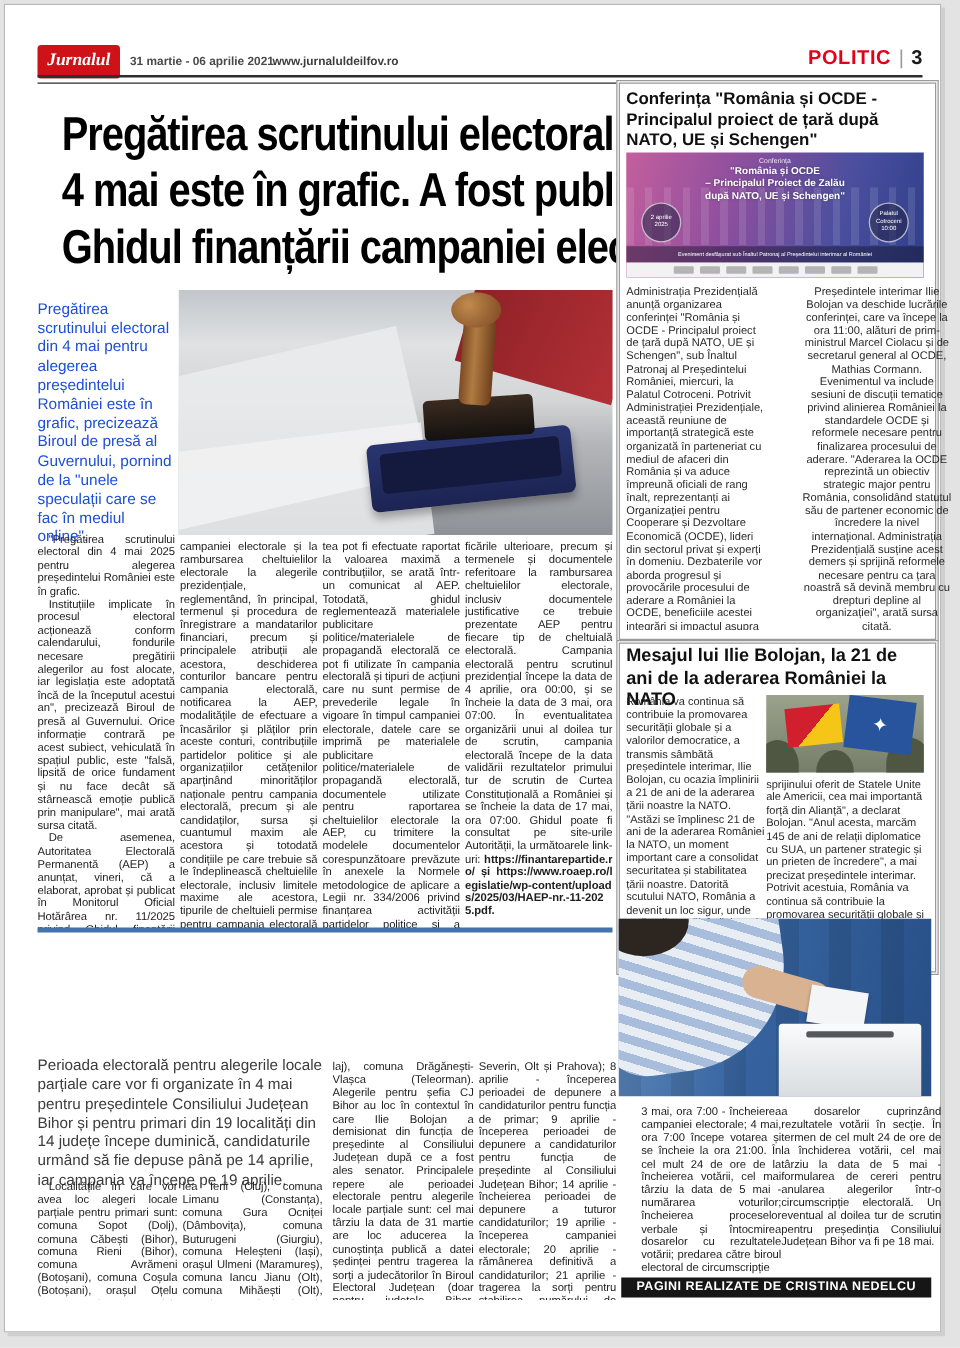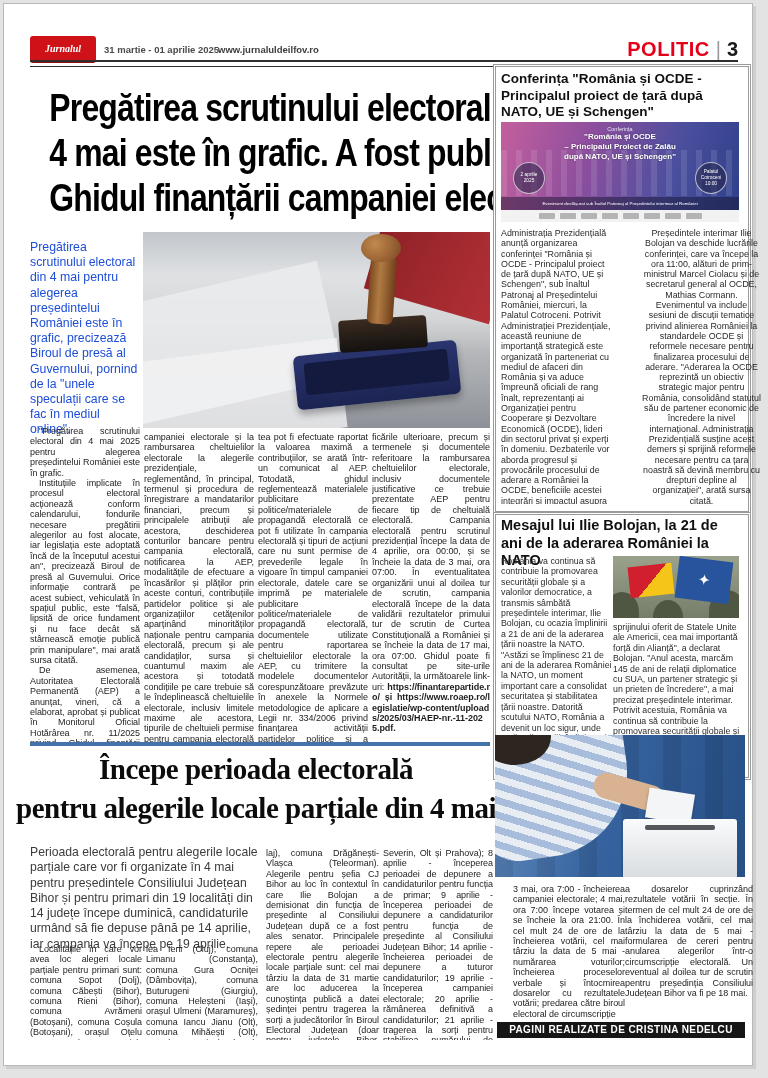--- a/index.html
+++ b/index.html
@@ -1,25 +1,25 @@
 <!DOCTYPE html>
 <html><head>
 <meta charset="utf-8">
 <style>
   html,body{margin:0;padding:0;background:#e3e3e3;}
   #canvas{position:relative;width:768px;height:1078px;overflow:hidden;font-family:"Liberation Sans",sans-serif;}
   .paper{position:absolute;left:3px;top:3px;width:748px;height:1061px;background:#fff;border:1px solid #b9b9b9;box-shadow:3px 3px 0 #cfcfcf;}
   .abs{position:absolute;}
   
   .logo{left:30px;top:36px;width:66px;height:25px;background:#cf1218;border-radius:3px;color:#fff;
-        font-family:"Liberation Serif",serif;font-weight:bold;font-style:italic;font-size:10px;
+        font-family:"Liberation Serif",serif;font-weight:bold;font-style:italic;font-size:14px;
         display:flex;align-items:center;justify-content:center;border-bottom:2px solid #8f0c10;}
   .dateline{left:104px;top:44px;font-size:9.5px;font-weight:bold;color:#4a4a4a;}
   .website{left:218px;top:44px;font-size:9.5px;font-weight:bold;color:#3d3d3d;}
-  .section-wrap{top:38px;right:30px;font-size:20px;font-weight:bold;color:#1a1a1a;display:flex;gap:6px;align-items:center;text-align:center;}
+  .section-wrap{top:38px;right:30px;font-size:16px;font-weight:bold;color:#1a1a1a;display:flex;gap:6px;align-items:center;text-align:center;}
   .section-label{color:#e50019;letter-spacing:.5px;}
   .sep{color:#9a9a9a;font-weight:normal;}
   .header-rule{left:30px;top:60px;width:708px;height:4px;border-top:2px solid #2e2e2e;border-bottom:1px solid #2e2e2e;}
   
   .main-headline{left:10px;top:86px;width:492px;text-align:center;color:#000;}
   .main-headline .hl{font-weight:bold;font-size:38px;line-height:45px;letter-spacing:-1px;white-space:nowrap;transform:scaleX(.84);transform-origin:50% 50%;}
   
   .article-intro{left:30px;top:240px;width:112px;font-size:12.3px;line-height:15.2px;color:#1d4ed8;}
   .bodycol{font-size:9px;line-height:10.4px;text-align:justify;color:#1d1d1d;letter-spacing:-.05px;}
   .bodycol p{margin:0;text-indent:9px;}
@@ -94,21 +94,21 @@
   .credit-bar{left:497px;top:1022px;width:248px;height:16px;background:#161616;color:#fff;font-size:10px;font-weight:bold;
      text-align:center;line-height:16px;letter-spacing:.4px;}
 </style>
 </head>
 <body>
 
 <div id="canvas">
   <div class="paper"></div>
 
   <div class="abs logo">Jurnalul</div>
-  <div class="abs dateline">31 martie - 01 aprilie 2025</div>
+  <div class="abs dateline">31 martie - 06 aprilie 2021</div>
   <div class="abs website">www.jurnaluldeilfov.ro</div>
   <div class="abs section-wrap">
     <span class="section-label">POLITIC</span>
     <span class="sep">|</span>
     <span>3</span>
   </div>
   <div class="abs header-rule"></div>
 
   <div class="abs main-headline">
     <div class="hl">Pregătirea scrutinului electoral din</div>
@@ -174,24 +174,20 @@
   <div class="abs" id="natoL">România va continua să contribuie la promovarea securității globale și a valorilor democratice, a transmis sâmbătă președintele interimar, Ilie Bolojan, cu ocazia împlinirii a 21 de ani de la aderarea țării noastre la NATO. "Astăzi se împlinesc 21 de ani de la aderarea României la NATO, un moment important care a consolidat securitatea și stabilitatea țării noastre. Datorită scutului NATO, România a devenit un loc sigur, unde cetățenii au trăit în liniște și companiile au investit, dezvoltând economia. Acest lucru s-a datorat în mod special</div>
   <div class="abs photo-flags">
     <div class="soldier" style="left:-8px;bottom:-14px;width:34px;height:40px;"></div>
     <div class="soldier" style="left:40px;bottom:-16px;width:30px;height:34px;"></div>
     <div class="soldier" style="right:-6px;bottom:-14px;width:36px;height:42px;"></div>
     <div class="ro-flag"></div>
     <div class="nato-flag">✦</div>
   </div>
   <div class="abs" id="natoR">sprijinului oferit de Statele Unite ale Americii, cea mai importantă forță din Alianță", a declarat Bolojan. "Anul acesta, marcăm 145 de ani de relații diplomatice cu SUA, un partener strategic și un prieten de încredere", a mai precizat președintele interimar. Potrivit acestuia, România va continua să contribuie la promovarea securității globale și a valorilor democratice.</div>
 
-  <div class="abs local-headline">
-    <div>Începe perioada electorală</div>
-    <div>pentru alegerile locale parțiale din 4 mai</div>
-  </div>
   <div class="abs local-intro">Perioada electorală pentru alegerile locale parțiale care vor fi organizate în 4 mai pentru președintele Consiliului Județean Bihor și pentru primari din 19 localități din 14 județe începe duminică, candidaturile urmând să fie depuse până pe 14 aprilie, iar campania va începe pe 19 aprilie.</div>
   <div class="abs bodycol" id="bcol1">
     <p>Localitățile în care vor avea loc alegeri locale parțiale pentru primari sunt: comuna Sopot (Dolj), comuna Căbești (Bihor), comuna Rieni (Bihor), comuna Avrămeni (Botoșani), comuna Coșula (Botoșani), orașul Oțelu Roșu (Caraș-Severin), comuna Lăpușnicel (Caraș-Severin), comuna Va-</p>
   </div>
   <div class="abs bodycol" id="bcol2">lea Ierii (Cluj), comuna Limanu (Constanța), comuna Gura Ocniței (Dâmbovița), comuna Buturugeni (Giurgiu), comuna Heleșteni (Iași), orașul Ulmeni (Maramureș), comuna Iancu Jianu (Olt), comuna Mihăești (Olt), orașul Bușteni (Prahova), comuna Secăria (Prahova), municipiul Zalău (Să-</div>
   <div class="abs bodycol" id="bcol3">laj), comuna Drăgănești-Vlașca (Teleorman). Alegerile pentru șefia CJ Bihor au loc în contextul în care Ilie Bolojan a demisionat din funcția de președinte al Consiliului Județean după ce a fost ales senator. Principalele repere ale perioadei electorale pentru alegerile locale parțiale sunt: cel mai târziu la data de 31 martie are loc aducerea la cunoștința publică a datei ședinței pentru tragerea la sorți a judecătorilor în Biroul Electoral Județean (doar pentru județele Bihor, Botoșani, Caraș-</div>
   <div class="abs bodycol" id="bcol4">Severin, Olt și Prahova); 8 aprilie - începerea perioadei de depunere a candidaturilor pentru funcția de primar; 9 aprilie - începerea perioadei de depunere a candidaturilor pentru funcția de președinte al Consiliului Județean Bihor; 14 aprilie - încheierea perioadei de depunere a tuturor candidaturilor; 19 aprilie - începerea campaniei electorale; 20 aprilie - rămânerea definitivă a candidaturilor; 21 aprilie - tragerea la sorți pentru stabilirea numărului de ordine de pe buletinele de vot;</div>
   <div class="abs bodycol" id="bcol5">3 mai, ora 7:00 - încheierea campaniei electorale; 4 mai, ora 7:00 începe votarea și se încheie la ora 21:00. În cel mult 24 de ore de la încheierea votării, cel mai târziu la data de 5 mai - numărarea voturilor; încheierea proceselor verbale și întocmirea dosarelor cu rezultatele votării; predarea către biroul electoral de circumscripție</div>
   <div class="abs bodycol" id="bcol6">a dosarelor cuprinzând rezultatele votării în secție. În termen de cel mult 24 de ore de la închiderea votării, cel mai târziu la data de 5 mai - formularea de cereri pentru anularea alegerilor într-o circumscripție electorală. Un eventual al doilea tur de scrutin pentru președinția Consiliului Județean Bihor va fi pe 18 mai.</div>
 

